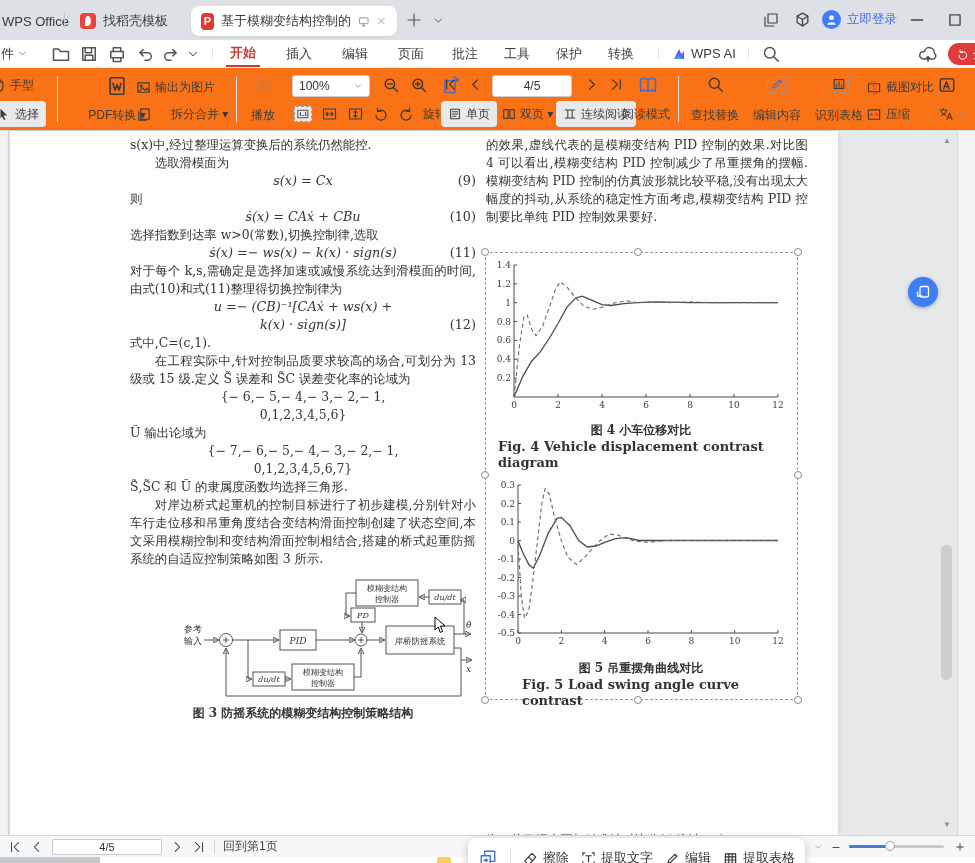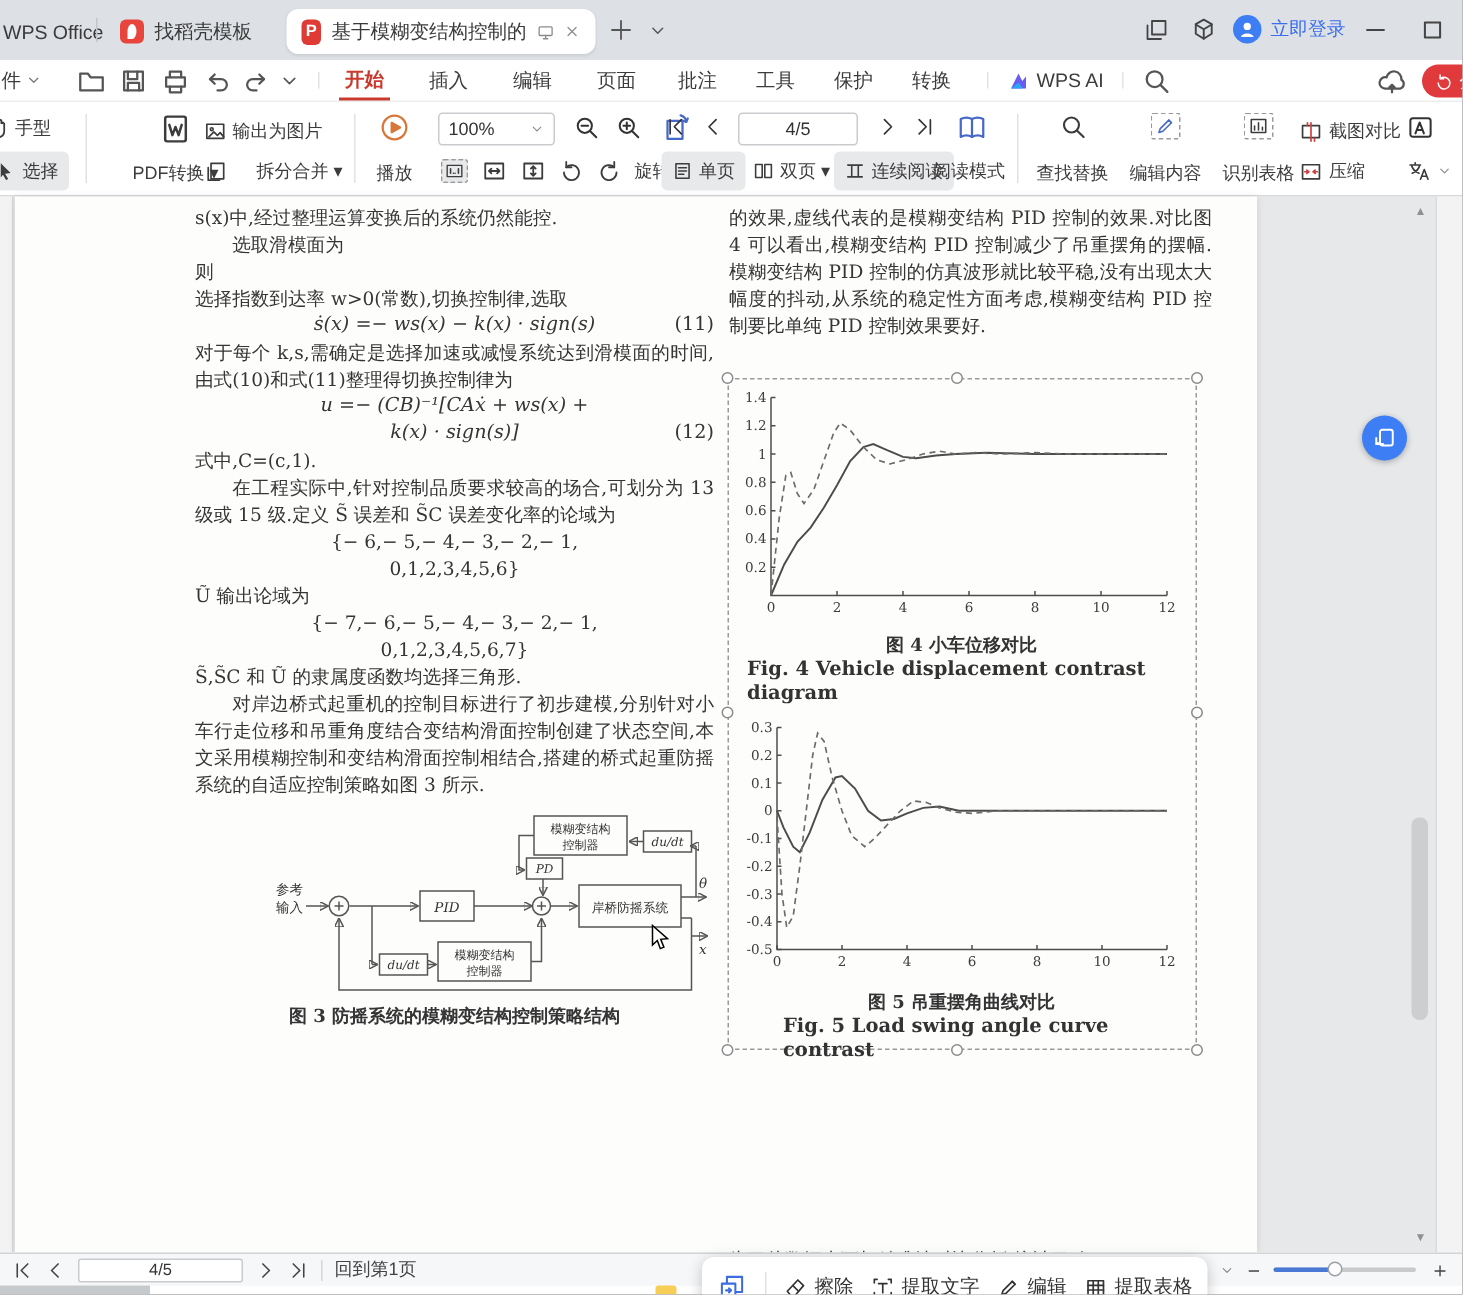--- a/index.html
+++ b/index.html
@@ -26,21 +26,21 @@
 
   
   #menubar{position:absolute;left:0;top:40px;width:975px;height:28px;background:#fff;border-bottom:1px solid #eceded;}
   .mitem{position:absolute;top:0;height:27px;display:flex;align-items:center;font-size:13px;color:#3c3c3c;padding:0 4px;}
   .mitem.red{color:#c93a2e;font-weight:bold;border-bottom:2px solid #c93a2e;text-align:right;}
   .micon{position:absolute;top:4px;width:22px;height:20px;color:#555;display:flex;align-items:center;justify-content:center;}
   #sharebtn{position:absolute;top:3px;left:948px;width:60px;height:22px;background:#e03a3c;border-radius:12px 0 0 12px;
             color:#fff;display:flex;align-items:center;gap:4px;padding-left:8px;font-size:12px;}
 
   
-  #toolbar{position:absolute;left:0;top:68px;width:975px;height:63px;background:#ffffff;border-bottom:1px solid #d6d8da;}
+  #toolbar{position:absolute;left:0;top:68px;width:975px;height:63px;background:#f97316;border-bottom:1px solid #d6d8da;}
   .trow{position:absolute;height:26px;display:flex;align-items:center;gap:4px;font-size:12px;color:#3c3c3c;}
   .tbig{position:absolute;top:4px;width:58px;height:55px;display:flex;flex-direction:column;align-items:center;justify-content:space-between;padding:3px 0;font-size:12px;color:#3c3c3c;}
   .pill{background:#e8e9eb;border-radius:4px;padding:2px 7px;}
   .combob{width:78px;height:22px;border:1px solid #c9cbce;border-radius:3px;display:flex;align-items:center;justify-content:space-between;padding:0 6px;background:#fff;}
   .navinput{width:80px;height:22px;border:1px solid #c9cbce;border-radius:3px;text-align:center;font-size:12px;color:#333;background:#fff;}
   .iconbox{border:1px dashed #999;border-radius:2px;padding:1px;}
 
   
   #docarea{position:absolute;left:0;top:131px;width:975px;height:704px;background:#e7e8ea;}
   #lstrip{position:absolute;left:0;top:0;width:9px;height:704px;background:#f3f3f4;border-right:1px solid #d8d8da;}
@@ -522,21 +522,23 @@
   </div>
 
   <div id="docarea">
     <div id="lstrip"></div>
 
     <div id="page">
 
       <div class="doccol" id="lcol">
         <div>s(x)中,经过整理运算变换后的系统仍然能控.</div>
         <div class="ind">选取滑模面为</div>
+        <div class="eq"><span>s(x) = Cx</span><span class="num">(9)</span></div>
         <div>则</div>
+        <div class="eq"><span>ṡ(x) = CAẋ + CBu</span><span class="num">(10)</span></div>
         <div>选择指数到达率 w&gt;0(常数),切换控制律,选取</div>
         <div class="eq"><span>ṡ(x) =− ws(x) − k(x) · sign(s)</span><span class="num">(11)</span></div>
         <div>对于每个 k,s,需确定是选择加速或减慢系统达到滑模面的时间,由式(10)和式(11)整理得切换控制律为</div>
         <div class="eq"><span>u =− (CB)⁻¹[CAẋ + ws(x) +</span></div>
         <div class="eq"><span>k(x) · sign(s)]</span><span class="num">(12)</span></div>
         <div>式中,C=(c,1).</div>
         <div class="ind">在工程实际中,针对控制品质要求较高的场合,可划分为 13 级或 15 级.定义 S̃ 误差和 S̃C 误差变化率的论域为</div>
         <div class="ctr">{− 6,− 5,− 4,− 3,− 2,− 1,</div>
         <div class="ctr">0,1,2,3,4,5,6}</div>
         <div>Ũ 输出论域为</div>

